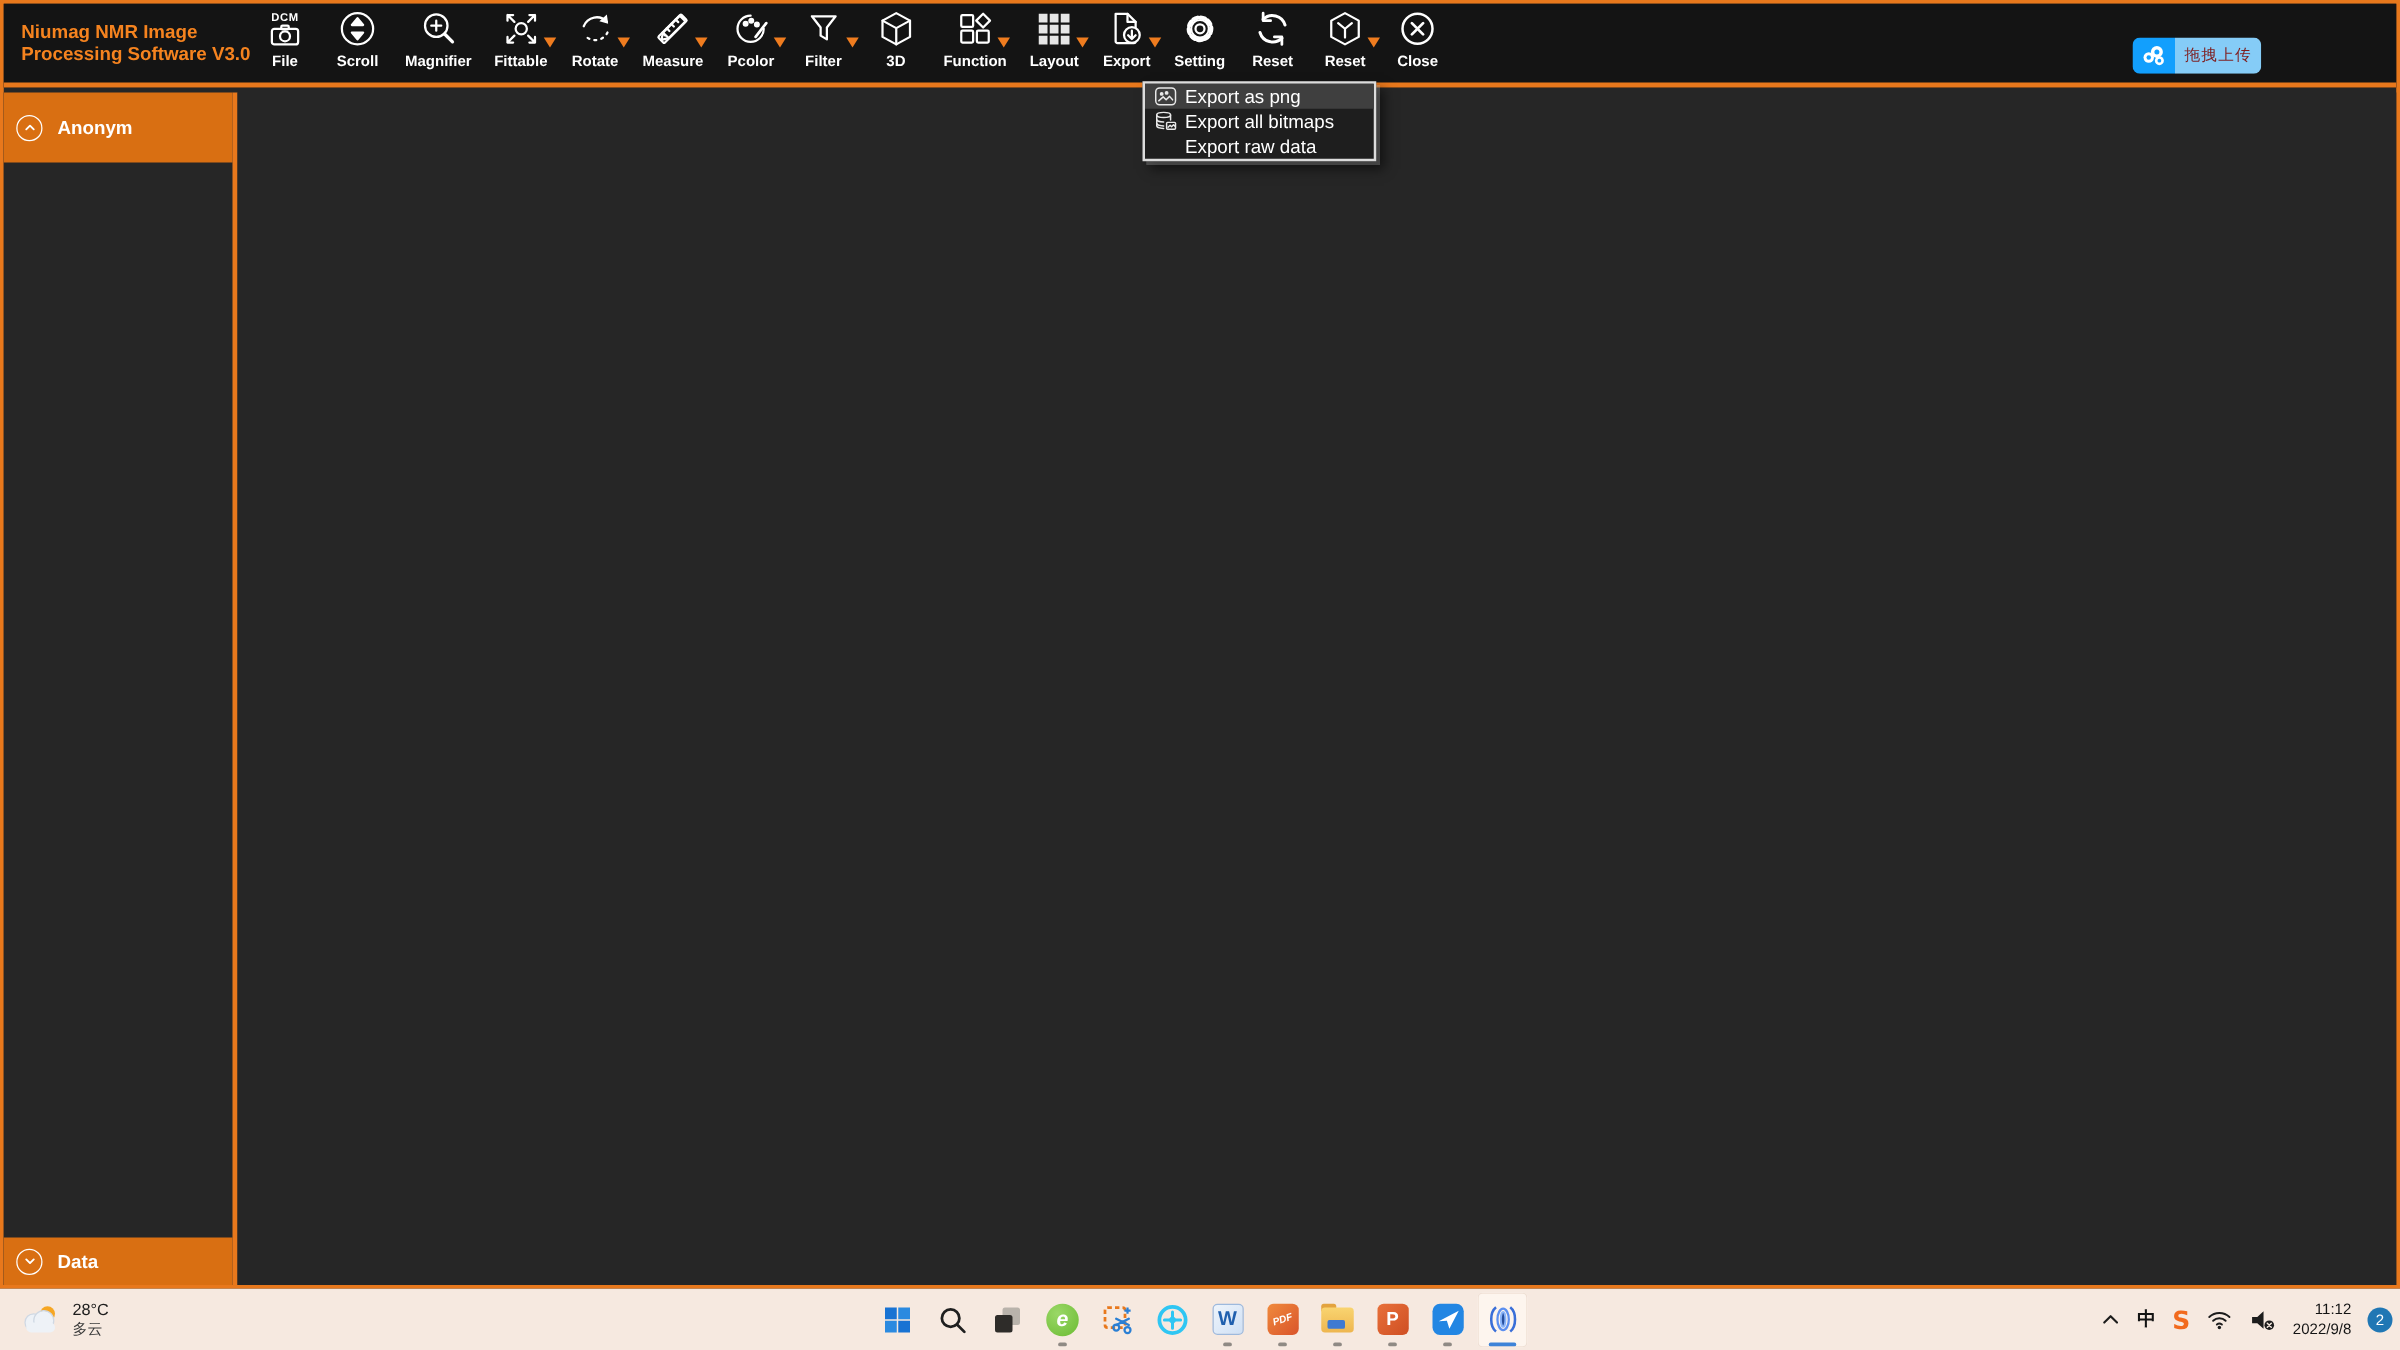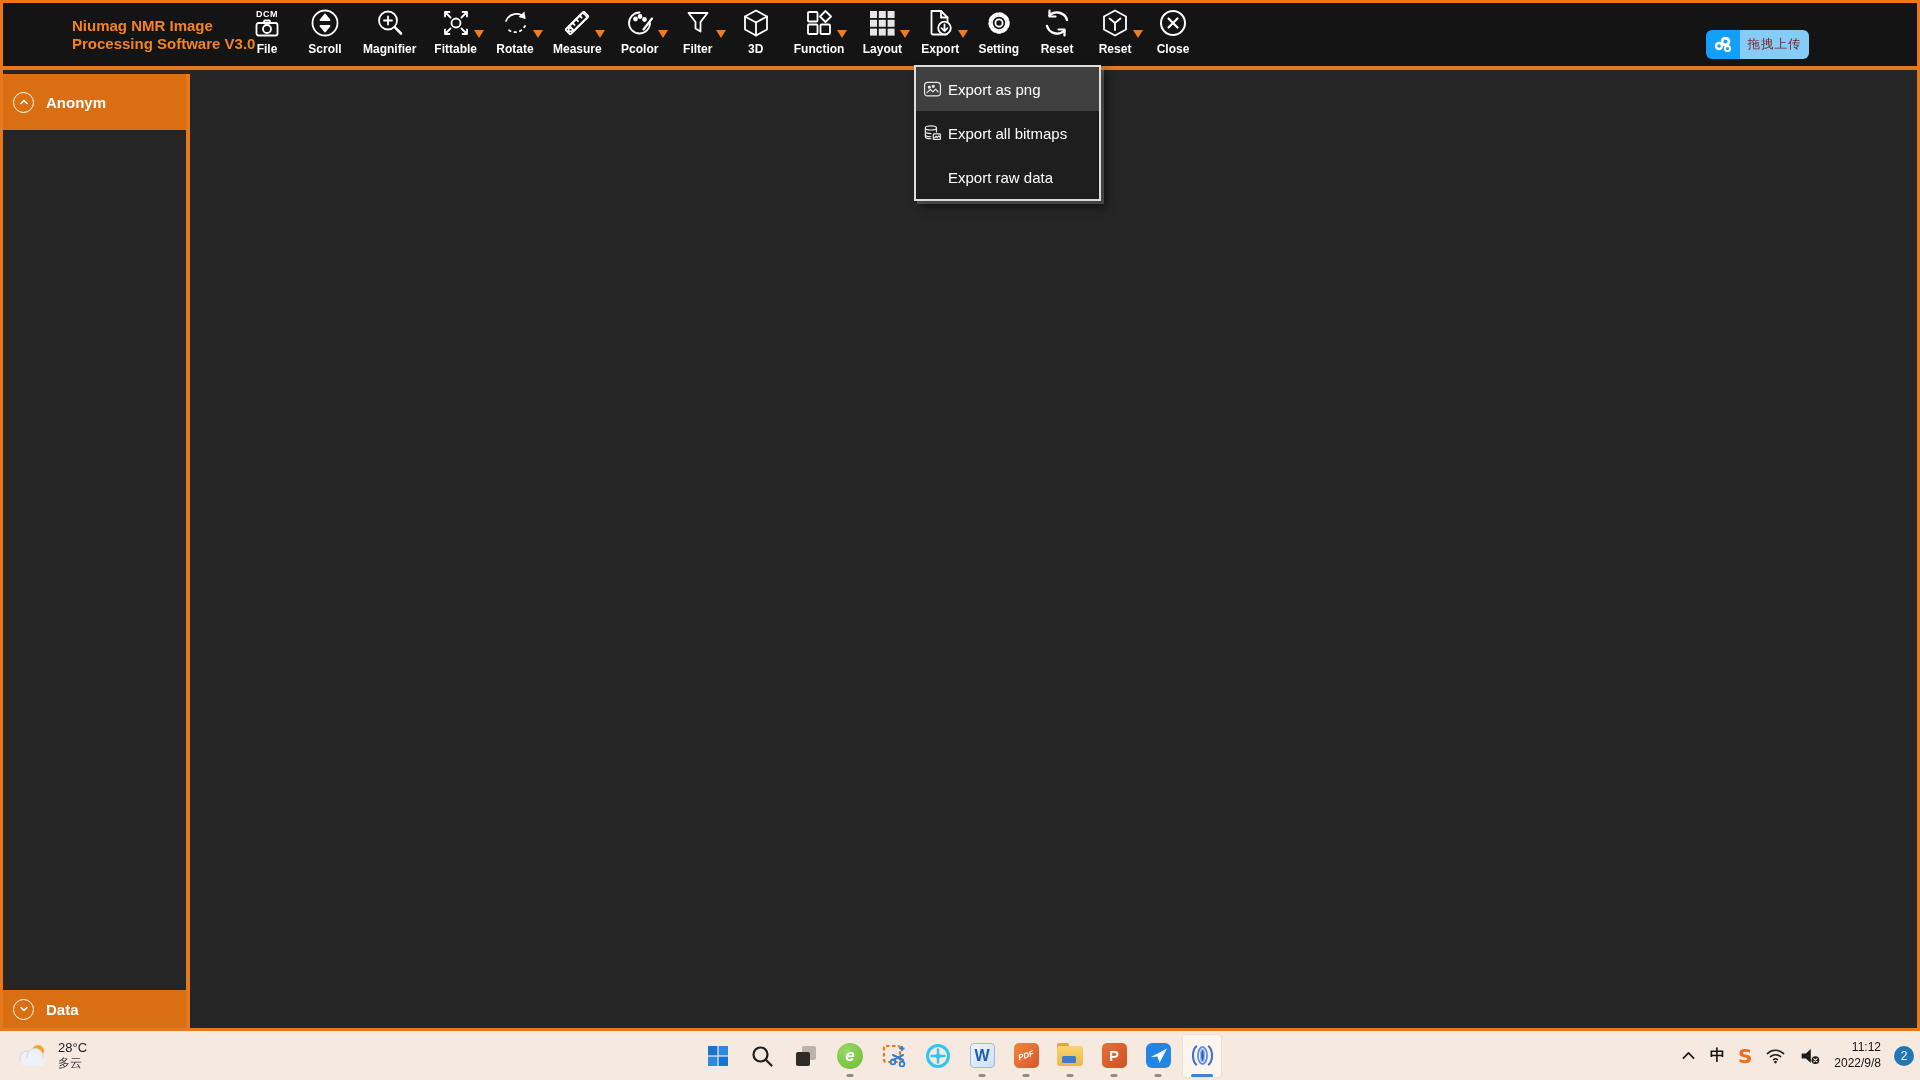--- a/index.html
+++ b/index.html
@@ -6,21 +6,21 @@
   html,body { width:1920px; height:1080px; overflow:hidden; background:#262626;
               font-family:"Liberation Sans", sans-serif; }
 
   
   .window { position:absolute; left:0; top:0; width:1920px; height:1031px;
             border:3px solid #e8781c; background:#262626; }
 
   
   .toolbar { position:relative; height:67px; background:#141414;
              border-bottom:4px solid #e8781c; display:flex; align-items:stretch; }
-  .brand { display:flex; align-items:center; gap:24px; padding:4px 10px 4px 6px; width:196px;margin-left:39px; }
+  .brand { display:flex; align-items:center; gap:8px; padding:4px 10px 4px 6px; width:196px; }
   .brand-txt { display:flex; flex-direction:column; line-height:1.15; }
   .brand-title { color:#f5831f; font-weight:bold; font-size:15px; white-space:nowrap; }
   .brand-sub { color:#f5831f; font-weight:bold; font-size:15px; white-space:nowrap; }
 
   .tb-btns { display:flex; align-items:flex-start; padding-top:2px; }
   .tb-btn { position:relative; display:flex; flex-direction:column; align-items:center;
             margin:0 9px; cursor:pointer; min-width:40px; }
   .tb-iconrow { position:relative; height:36px; display:flex; align-items:center; justify-content:center; }
   .tb-label { color:#ffffff; font-size:12px; font-weight:bold; margin-top:1px; white-space:nowrap; }
   .dd { position:absolute; right:-12px; bottom:3px; width:0; height:0;
@@ -46,21 +46,21 @@
   .side-title { color:#ffffff; font-weight:bold; font-size:15px; }
   .chev-circle { width:21px; height:21px; border:1.6px solid #fff; border-radius:50%;
                  display:flex; align-items:center; justify-content:center; }
   .chev-circle svg { stroke:#fff; fill:none; stroke-width:2; stroke-linecap:round; stroke-linejoin:round; }
   .side-divider { width:4px; background:#e8781c; }
   .main-area { flex:1; background:#262626; }
 
   
   .menu { position:absolute; left:911px; top:62px; width:187px; background:#1e1e1e;
           border:2px solid #dcdcdc; box-shadow:3px 3px 0 rgba(190,190,190,.28), 6px 6px 9px rgba(0,0,0,.55); }
-  .menu-row { height:44px; display:flex; align-items:center; cursor:pointer; }
+  .menu-row { height:20px; display:flex; align-items:center; cursor:pointer; }
   .menu-row.hl { background:#3f3f3f; }
   .menu-ico { width:32px; display:flex; align-items:center; justify-content:center; }
   .menu-ico svg { stroke:#e8e8e8; fill:none; stroke-width:1.5; stroke-linecap:round; stroke-linejoin:round; }
   .menu-label { color:#ffffff; font-size:15px; white-space:nowrap; }
 
   
   .taskbar { position:absolute; left:0; top:1031px; width:1920px; height:49px; background:#f6e9e0; }
   .weather { position:absolute; left:10px; top:0; height:49px; display:flex; align-items:center;
              gap:8px; cursor:pointer; padding:0 6px; }
   .w-temp { font-size:13px; color:#1d1d1d; line-height:1.25; }

